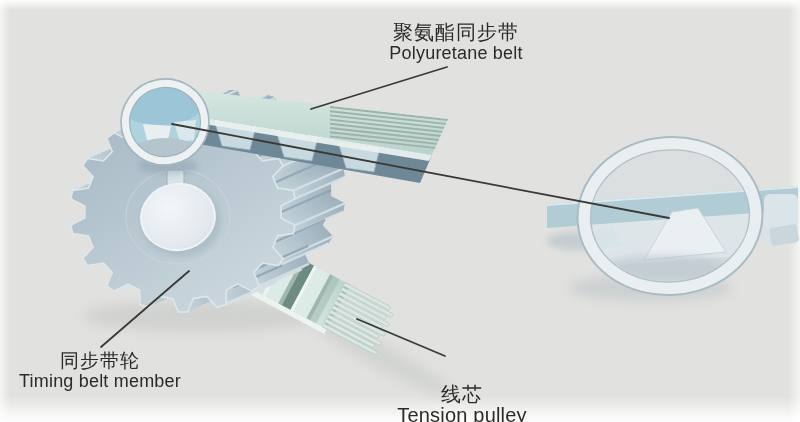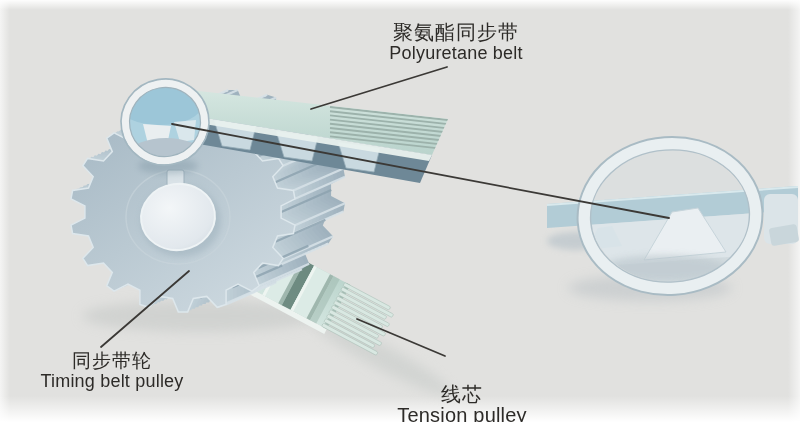--- a/index.html
+++ b/index.html
@@ -211,22 +211,22 @@
         <line x1="189" y1="271" x2="101" y2="347" stroke="#3b3936" stroke-width="1.8" stroke-linecap="round"></line>
         <line x1="357" y1="319" x2="445" y2="356" stroke="#3b3936" stroke-width="1.8" stroke-linecap="round"></line>
       </g>
   </svg>
 
   <div class="lbl lbl-top" style="left:456px;top:22px;">
     <span class="zh">聚氨酯同步带</span>
     <span class="en">Polyuretane belt</span>
   </div>
 
-  <div class="lbl lbl-left" style="left:112px;top:350px;">
+  <div class="lbl lbl-left" style="left:100px;top:350px;">
     <span class="zh">同步带轮</span>
-    <span class="en">Timing belt pulley</span>
+    <span class="en">Timing belt member</span>
   </div>
 
   <div class="lbl lbl-right" style="left:462px;top:356px;margin-top:28px;">
     <span class="zh">线芯</span>
     <span class="en">Tension pulley</span>
   </div>
 </div>
 
 </body></html>

